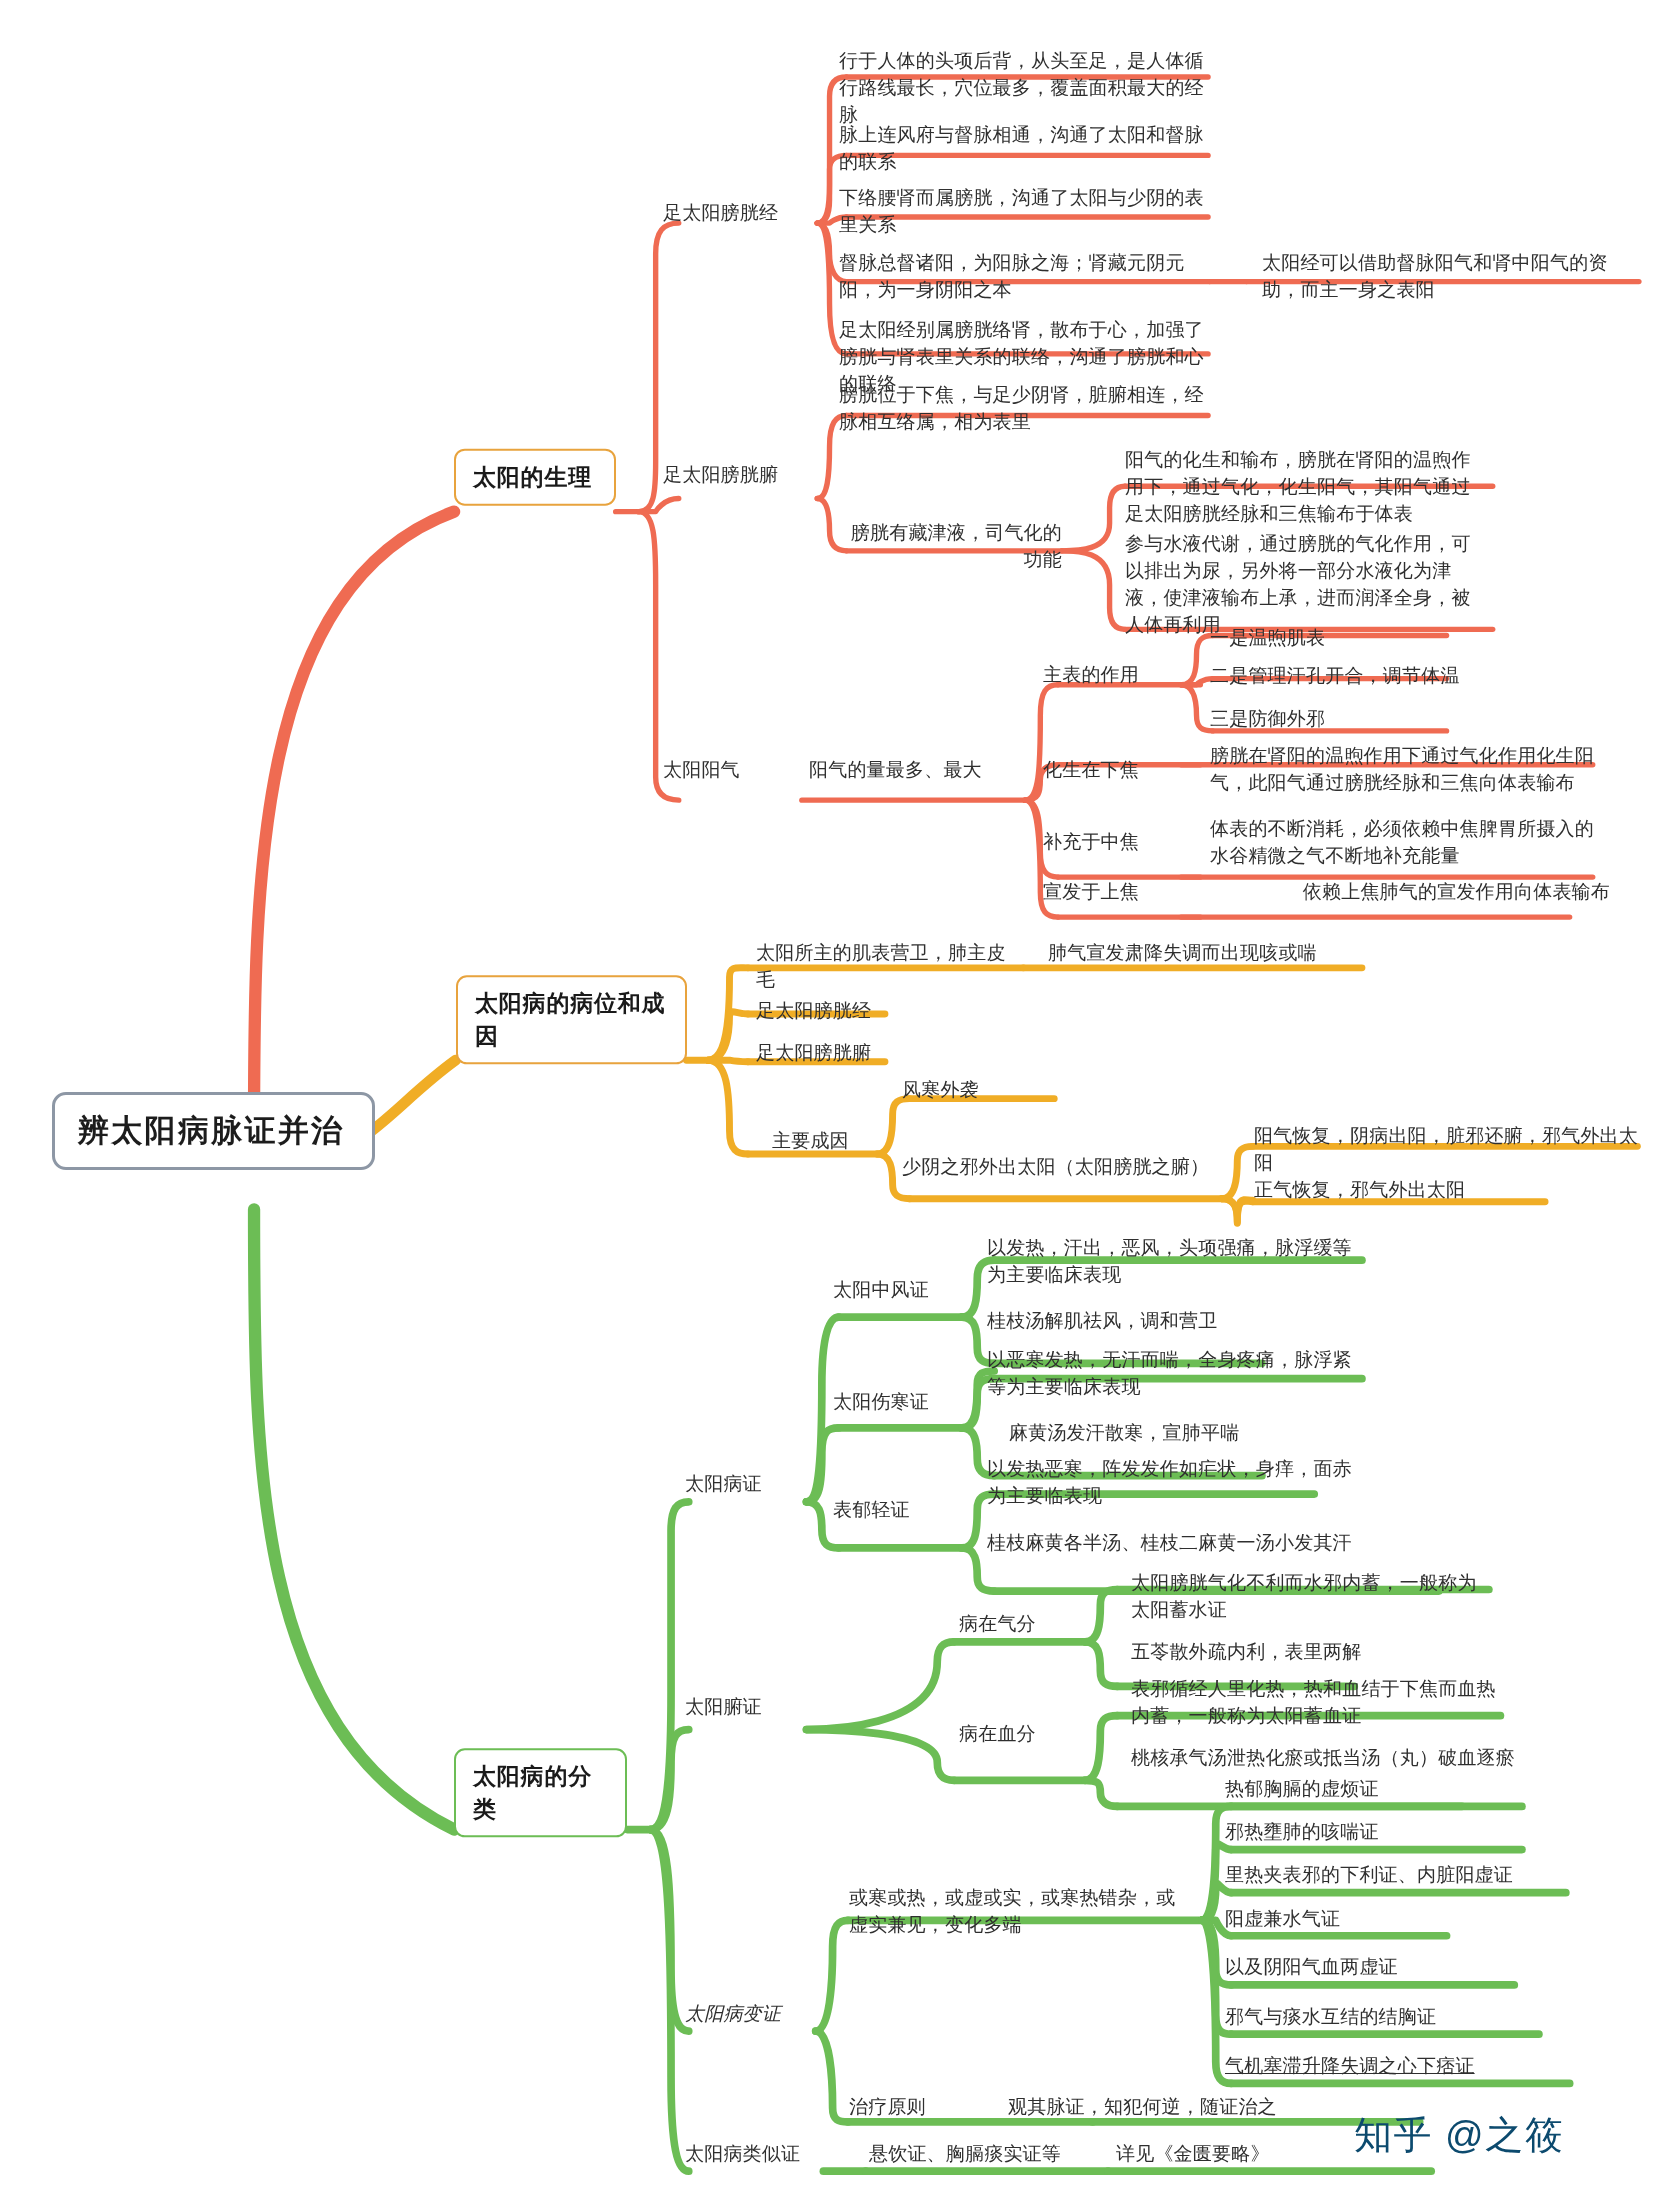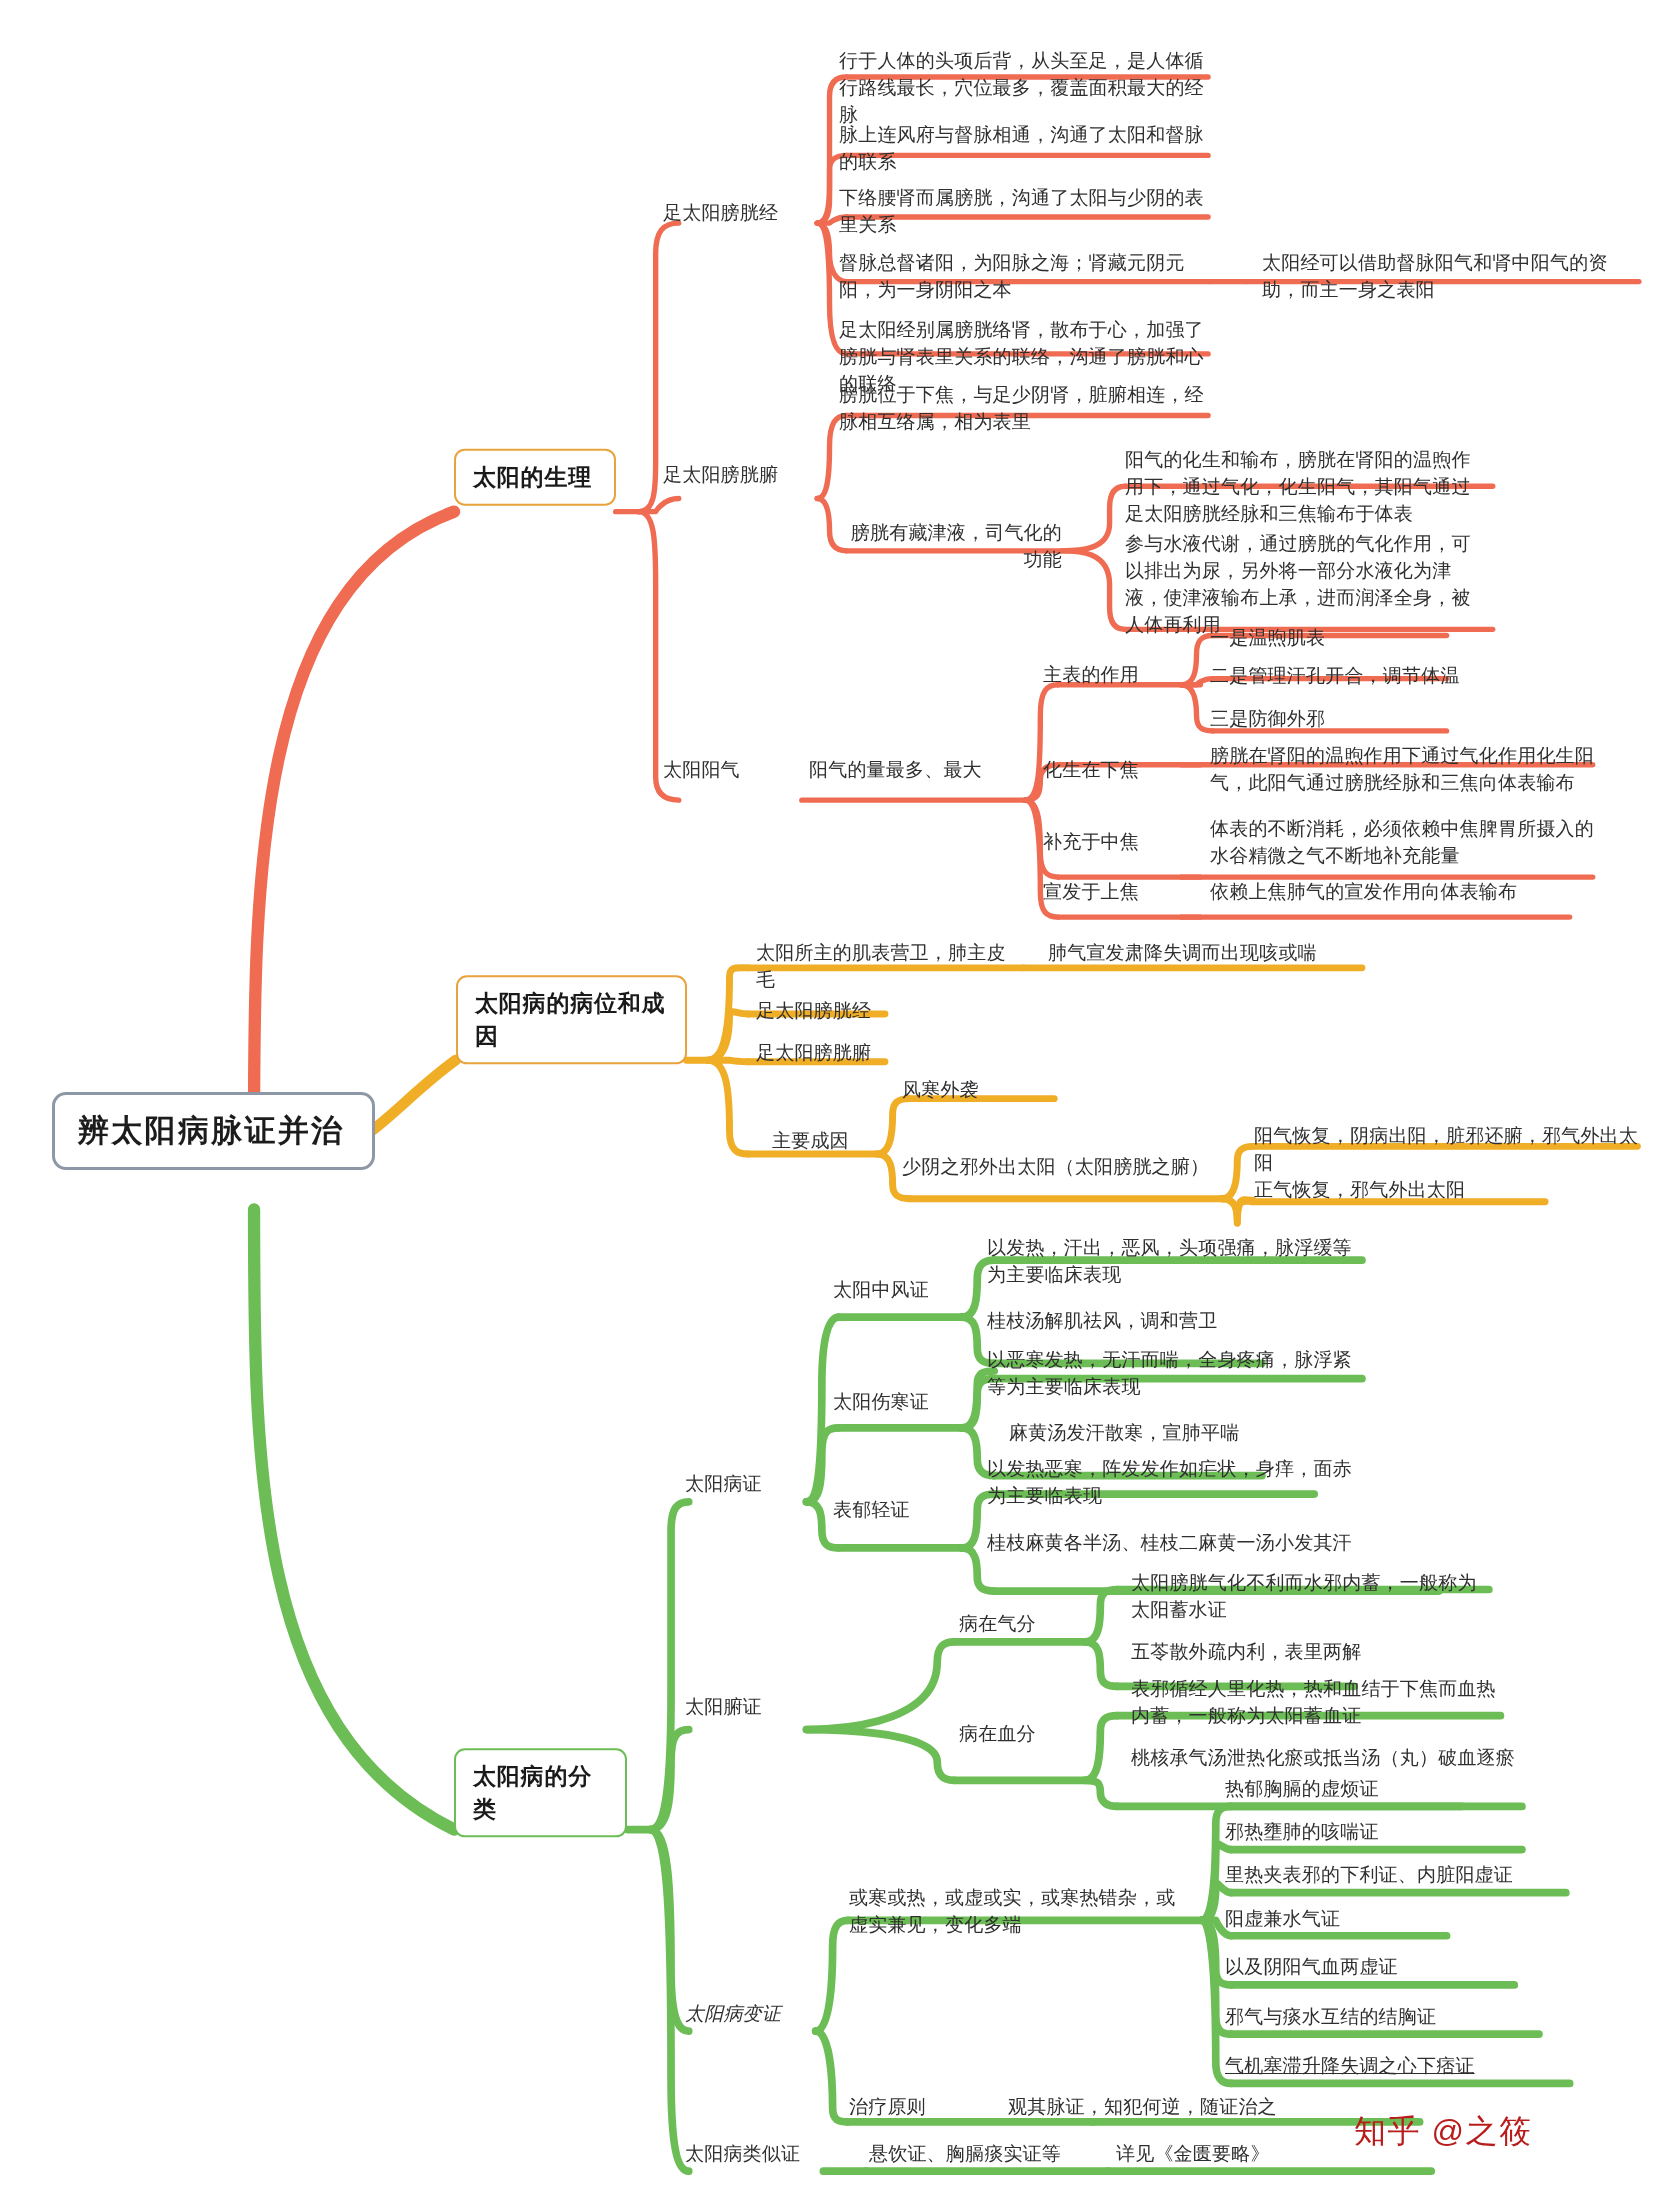--- a/index.html
+++ b/index.html
@@ -48,22 +48,22 @@
     font-size: 31px;
     color: #1c1c1c;
     border: 3.1px solid #8d97a5;
     border-radius: 14px;
     padding: 14px 23px;
     background: #ffffff;
     letter-spacing: 2.3px;
   }
   .watermark {
     position: absolute;
-    font-size: 32px;
-    color: #b91c1c;
+    font-size: 38px;
+    color: #0c4a6e;
     letter-spacing: 1.5px;
     font-weight: 500;
   }
 </style>
 </head>
 <body>
 
 <div id="canvas">
 
   <svg id="edges" viewBox="0 0 2178 2866">
@@ -228,21 +228,21 @@
       <div class="node" style="left: 809px; width: 215px; top: 757px;">阳气的量最多、最大</div>
       <div class="node" style="left: 1043px; width: 139px; top: 662px;">主表的作用</div>
       <div class="node" style="left: 1210px; width: 331px; top: 625px;">一是温煦肌表</div>
       <div class="node" style="left: 1210px; width: 331px; top: 663px;">二是管理汗孔开合，调节体温</div>
       <div class="node" style="left: 1210px; width: 331px; top: 706px;">三是防御外邪</div>
       <div class="node" style="left: 1043px; width: 139px; top: 757px;">化生在下焦</div>
       <div class="node" style="left: 1210px; width: 400px; top: 743px;">膀胱在肾阳的温煦作用下通过气化作用化生阳气，此阳气通过膀胱经脉和三焦向体表输布</div>
       <div class="node" style="left: 1043px; width: 139px; top: 829px;">补充于中焦</div>
       <div class="node" style="left: 1210px; width: 400px; top: 816px;">体表的不断消耗，必须依赖中焦脾胃所摄入的水谷精微之气不断地补充能量</div>
       <div class="node" style="left: 1043px; width: 139px; top: 879px;">宣发于上焦</div>
-      <div class="node" style="left: 1210px; width: 400px; top: 879px;">依赖上焦肺气的宣发作用向体表输布</div>
+      <div class="node" style="left: 1210px; width: 400px; top: 879px; text-align: right;">依赖上焦肺气的宣发作用向体表输布</div>
       <div class="node" style="left: 756px; width: 254px; top: 940px;">太阳所主的肌表营卫，肺主皮毛</div>
       <div class="node" style="left: 1048px; width: 308px; top: 940px;">肺气宣发肃降失调而出现咳或喘</div>
       <div class="node" style="left: 756px; width: 154px; top: 998px;">足太阳膀胱经</div>
       <div class="node" style="left: 756px; width: 154px; top: 1040px;">足太阳膀胱腑</div>
       <div class="node" style="left: 756px; width: 115px; top: 1128px; margin-left: 16px;">主要成因</div>
       <div class="node" style="left: 902px; width: 154px; top: 1077px;">风寒外袭</div>
       <div class="node" style="left: 902px; width: 308px; top: 1154px;">少阴之邪外出太阳（太阳膀胱之腑）</div>
       <div class="node" style="left: 1254px; width: 385px; top: 1123px;">阳气恢复，阴病出阳，脏邪还腑，邪气外出太阳</div>
       <div class="node" style="left: 1254px; width: 385px; top: 1177px;">正气恢复，邪气外出太阳</div>
       <div class="node" style="left: 685px; width: 123px; top: 1471px;">太阳病证</div>

